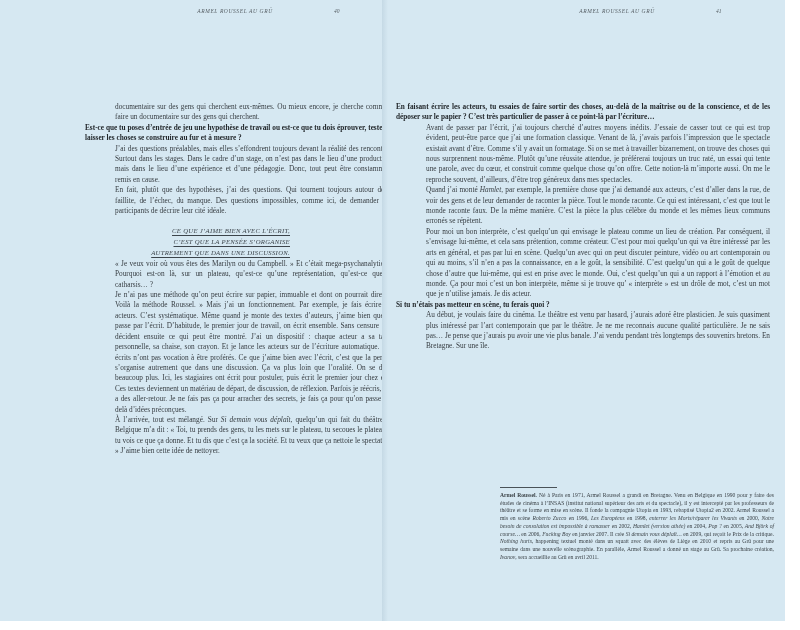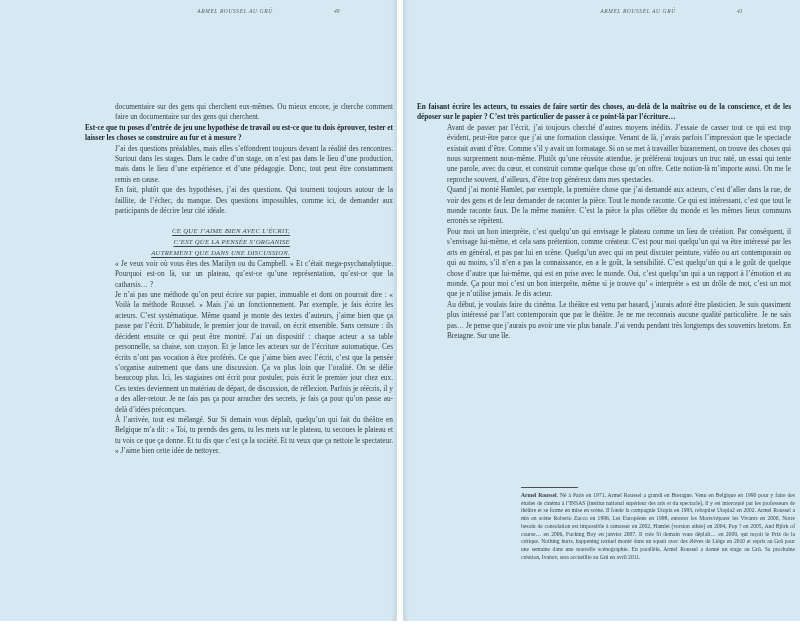--- a/index.html
+++ b/index.html
@@ -2,36 +2,36 @@
 <html lang="fr"><head>
 <meta charset="utf-8">
 <style>
   html,body{margin:0;padding:0;background:#ffffff;}
   .spread{position:relative;width:800px;height:630px;background:#ffffff;overflow:hidden;
           font-family:"Liberation Serif","DejaVu Serif",serif;color:#363c41;}
   .page{position:absolute;top:0;width:397px;height:621px;background:#d6e8f2;}
   .page.left{left:0;}
   .page.left::after{content:"";position:absolute;top:0;right:0;width:6px;height:100%;
           background:linear-gradient(to left,rgba(120,150,170,.18),rgba(120,150,170,0));}
-  .page.right{left:403px;}
+  .page.right{left:382px;padding-left:6px;}
   .page.right::before{content:"";position:absolute;top:0;left:0;width:6px;height:100%;
           background:linear-gradient(to right,rgba(120,150,170,.18),rgba(120,150,170,0));}
 
   .running-head{position:absolute;left:85px;top:8px;width:300px;text-align:center;
           font-style:italic;font-size:5.5px;letter-spacing:.6px;color:#555d63;}
   .folio{position:absolute;left:334px;top:8px;font-style:italic;font-size:5.5px;color:#555d63;}
 
   .textblock{position:absolute;top:102px;font-size:7.3px;line-height:10.4px;text-align:justify;}
   .page.left .textblock{left:85px;width:308px;}
   .page.right .textblock{left:14px;width:374px;}
 
   .para{margin:0;}
   .para.answer{padding-left:30px;}
   .para.question{font-weight:bold;color:#22272b;}
-  .it{}
+  .it{font-style:italic;}
   .bd{font-weight:bold;}
 
   .quote-row{display:flex;align-items:flex-start;}
   .pull-quote{width:205px;padding-top:10px;text-align:right;}
   .pq-line{font-style:italic;font-size:6.7px;line-height:10.8px;letter-spacing:.3px;color:#3c444b;
           text-decoration:underline;text-decoration-thickness:.6px;text-underline-offset:2px;}
   .side-text{margin-left:8px;width:95px;text-align:left;}
 
   .bio{position:absolute;left:118px;top:487px;width:274px;}
   .bio-rule{width:57px;height:0;border-top:.8px solid #4a5258;margin-bottom:4px;}
@@ -77,20 +77,21 @@
       <span>ARMEL ROUSSEL AU GRÜ</span>
     </header>
     <span class="folio">41</span>
 
     <div class="textblock">
       <div>
           <p class="para question"><span>En faisant écrire les acteurs, tu essaies de faire sortir des choses, au-delà de la maîtrise ou de la conscience, et de les déposer sur le papier ? C’est très particulier de passer à ce point-là par l’écriture…</span></p>
           <p class="para answer"><span>Avant de passer par l’écrit, j’ai toujours cherché d’autres moyens inédits. J’essaie de casser tout ce qui est trop évident, peut-être parce que j’ai une formation classique. Venant de là, j’avais parfois l’impression que le spectacle existait avant d’être. Comme s’il y avait un formatage. Si on se met à travailler bizarrement, on trouve des choses qui nous surprennent nous-même. Plutôt qu’une réussite attendue, je préférerai toujours un truc raté, un essai qui tente une parole, avec du cœur, et construit comme quelque chose qu’on offre. Cette notion-là m’importe aussi. On me le reproche souvent, d’ailleurs, d’être trop généreux dans mes spectacles.</span></p>
           <p class="para answer"><span>Quand j’ai monté </span><span class="it">Hamlet</span><span>, par exemple, la première chose que j’ai demandé aux acteurs, c’est d’aller dans la rue, de voir des gens et de leur demander de raconter la pièce. Tout le monde raconte. Ce qui est intéressant, c’est que tout le monde raconte faux. De la même manière. C’est la pièce la plus célèbre du monde et les mêmes lieux communs erronés se répètent.</span></p>
           <p class="para answer"><span>Pour moi un bon interprète, c’est quelqu’un qui envisage le plateau comme un lieu de création. Par conséquent, il s’envisage lui-même, et cela sans prétention, comme créateur. C’est pour moi quelqu’un qui va être intéressé par les arts en général, et pas par lui en scène. Quelqu’un avec qui on peut discuter peinture, vidéo ou art contemporain ou qui au moins, s’il n’en a pas la connaissance, en a le goût, la sensibilité. C’est quelqu’un qui a le goût de quelque chose d’autre que lui-même, qui est en prise avec le monde. Oui, c’est quelqu’un qui a un rapport à l’émotion et au monde. Ça pour moi c’est un bon interprète, même si je trouve qu’ « interprète » est un drôle de mot, c’est un mot que je n’utilise jamais. Je dis acteur.</span></p>
+          <p class="para question"><span>Si tu n’étais pas metteur en scène, tu ferais quoi ?</span></p>
           <p class="para answer"><span>Au début, je voulais faire du cinéma. Le théâtre est venu par hasard, j’aurais adoré être plasticien. Je suis quasiment plus intéressé par l’art contemporain que par le théâtre. Je ne me reconnais aucune qualité particulière. Je ne sais pas… Je pense que j’aurais pu avoir une vie plus banale. J’ai vendu pendant très longtemps des souvenirs bretons. En Bretagne. Sur une île.</span></p>
         </div>
     </div>
 
     <footer class="bio">
       <div class="bio-rule"></div>
       <p class="bio-text"><span class="bd">Armel Roussel.</span><span> Né à Paris en 1971, Armel Roussel a grandi en Bretagne. Venu en Belgique en 1990 pour y faire des études de cinéma à l’INSAS (institut national supérieur des arts et du spectacle), il y est intercepté par les professeurs de théâtre et se forme en mise en scène. Il fonde la compagnie Utopia en 1993, rebaptisé Utopia2 en 2002. Armel Roussel a mis en scène </span><span class="it">Roberto Zucco</span><span> en 1996, </span><span class="it">Les Européens</span><span> en 1998, </span><span class="it">enterrer les Morts/réparer les Vivants</span><span> en 2000, </span><span class="it">Notre besoin de consolation est impossible à ramasser</span><span> en 2002, </span><span class="it">Hamlet (version athée)</span><span> en 2004, </span><span class="it">Pop ?</span><span> en 2005, </span><span class="it">And Björk of course…</span><span> en 2006, </span><span class="it">Fucking Boy</span><span> en janvier 2007. Il crée </span><span class="it">Si demain vous déplaît…</span><span> en 2009, qui reçoit le Prix de la critique. </span><span class="it">Nothing hurts</span><span>, happening textuel monté dans un squatt avec des élèves de Liège en 2010 et repris au Grü pour une semaine dans une nouvelle scénographie. En parallèle, Armel Roussel a donné un stage au Grü. Sa prochaine création, </span><span class="it">Ivanov</span><span>, sera accueillie au Grü en avril 2011.</span></p>
     </footer>
   </section>
 

